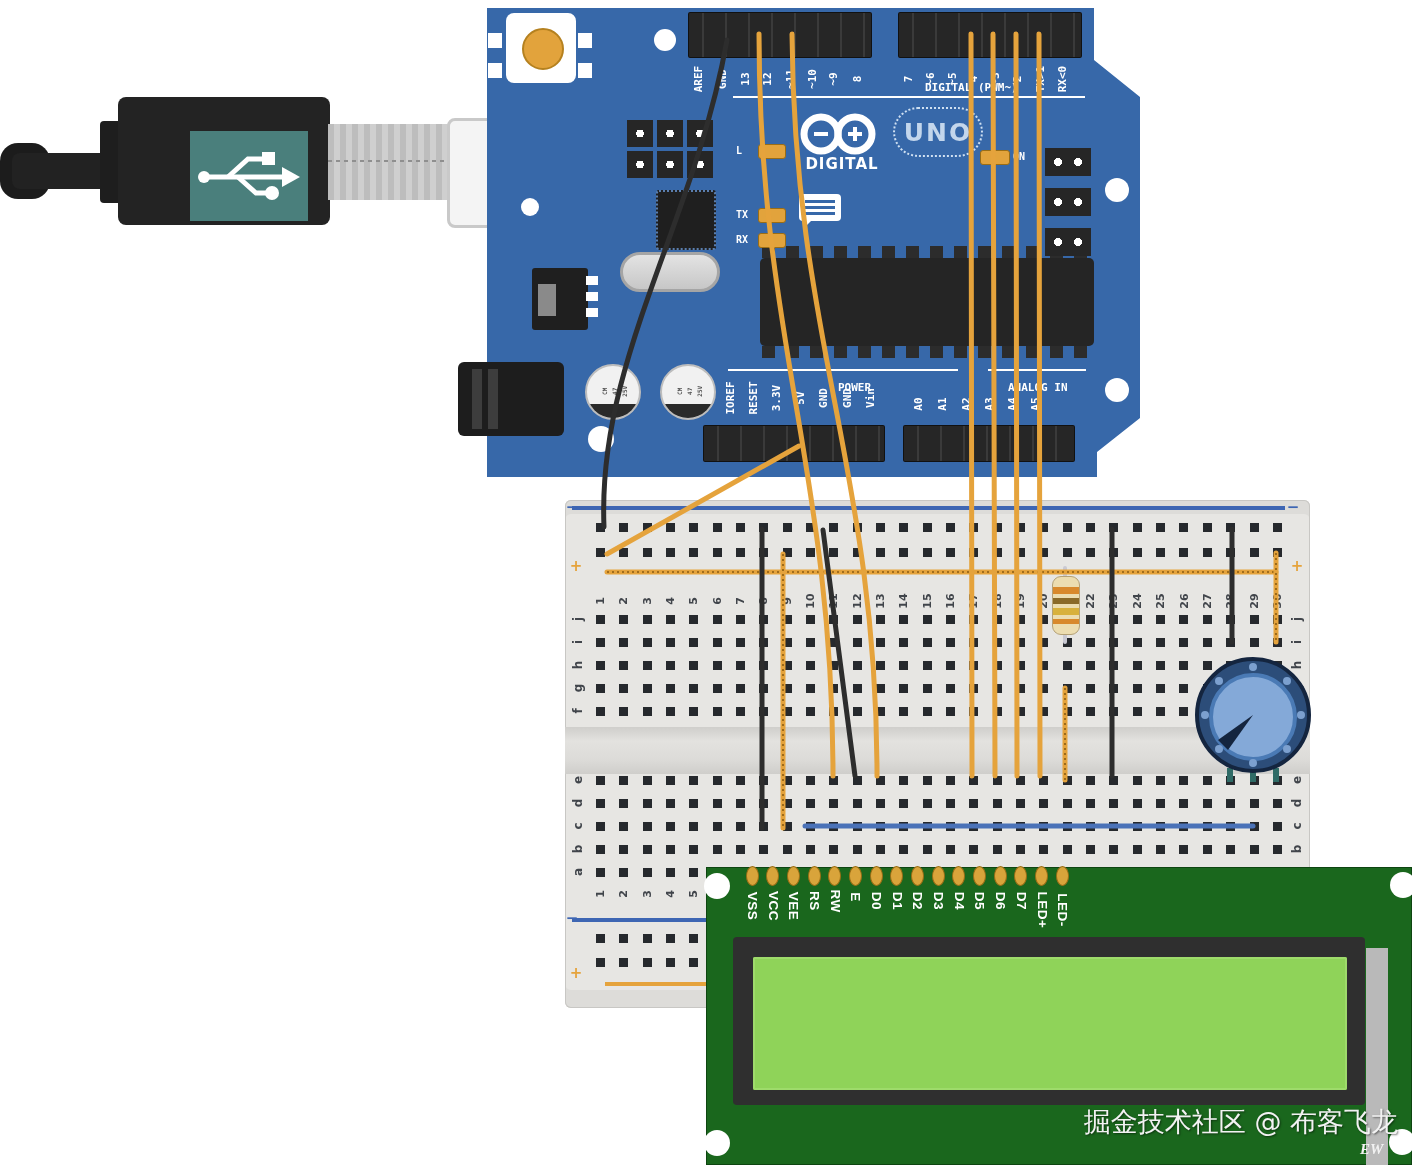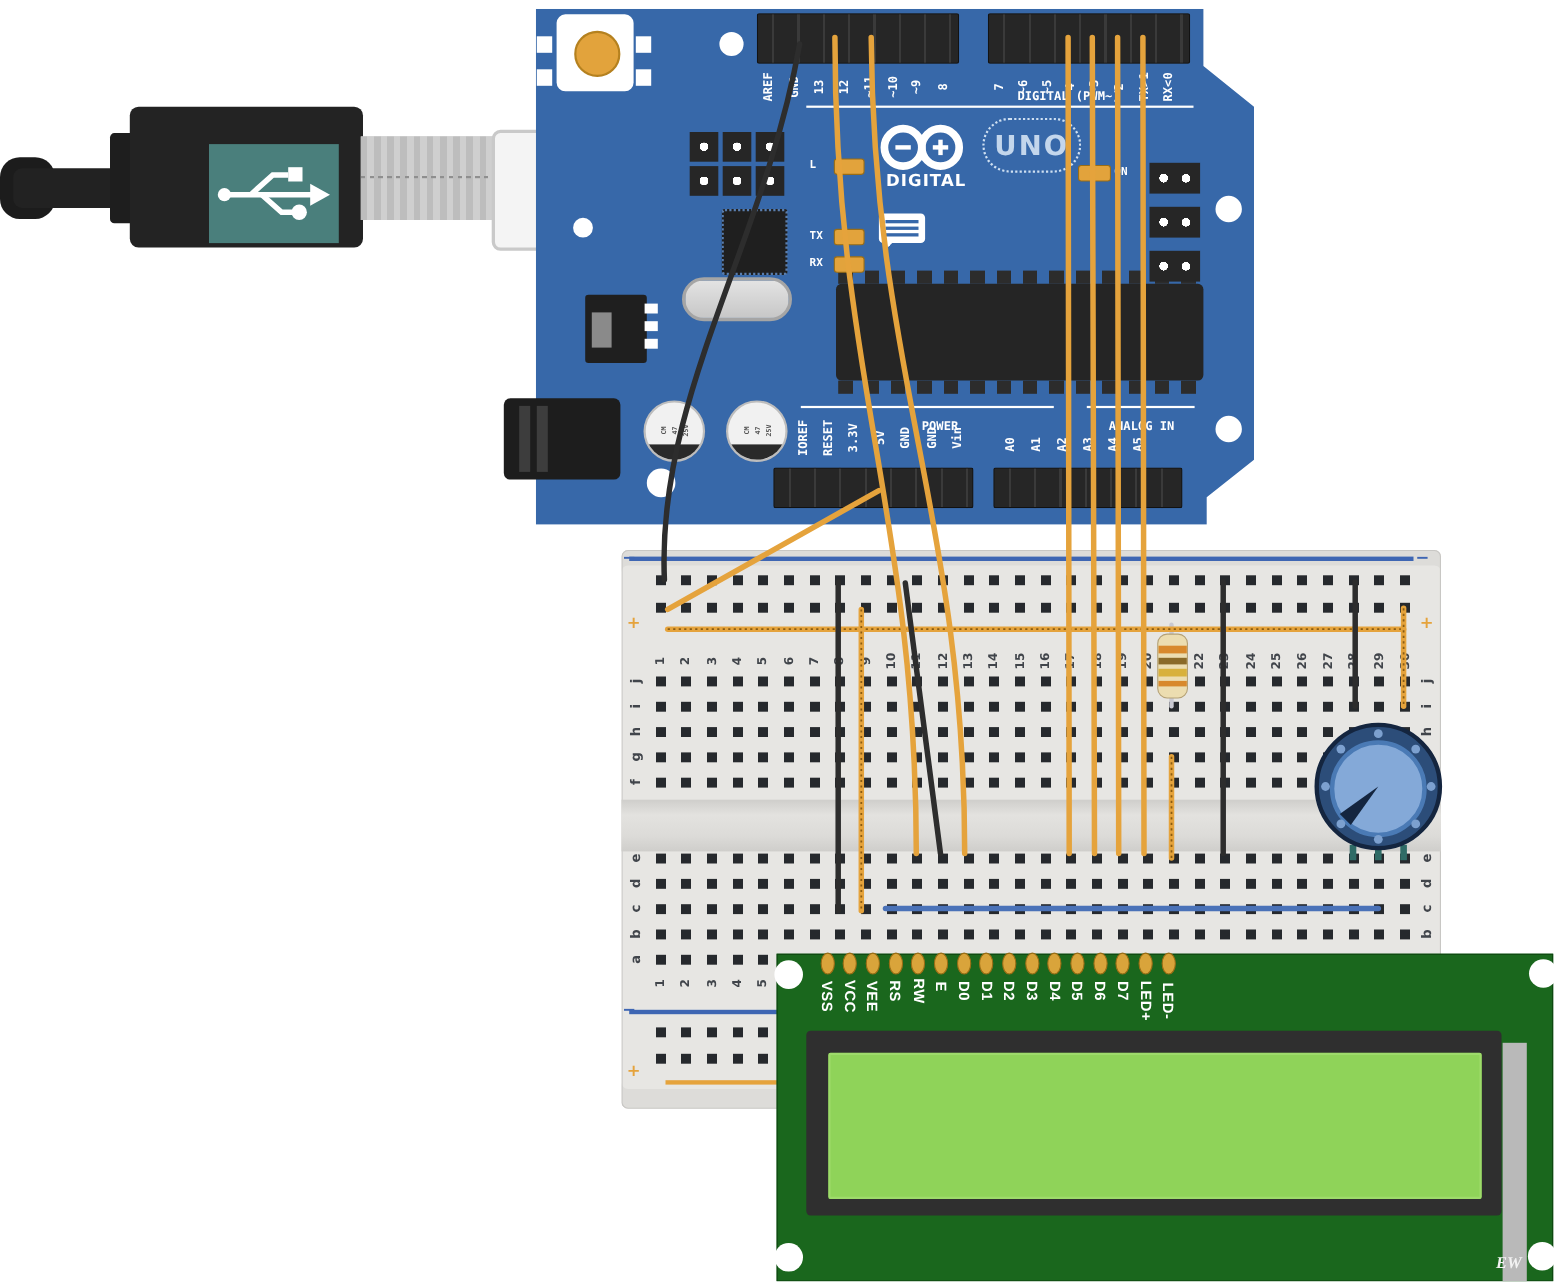--- a/index.html
+++ b/index.html
@@ -273,20 +273,21 @@
 
   <div class="abs lcd z50"></div>
   <div class="abs lcd-gray z50"></div>
   <div class="abs lcd-bezel z50"></div>
   <div class="abs lcd-screen z50"></div>
   <div class="lcd-hole z50" style="left:704px;top:873px;"></div>
   <div class="lcd-hole z50" style="left:1390px;top:872px;"></div>
   <div class="lcd-hole z50" style="left:704px;top:1130px;"></div>
   <div class="lcd-hole z50" style="left:1389px;top:1129px;"></div>
   <div id="lcd-pins" class="z60"></div>
+  <div class="watermark z60" style="right:27px;top:1104px;">掘金技术社区 @ 布客飞龙</div>
   <div class="ewmark z60" style="left:1360px;top:1141px;">EW</div>
 
 <div class="rlabel z30" style="left: 698px; top: 79px;">AREF</div>
     <div class="rlabel z30" style="left: 722px; top: 79px;">GND</div>
     <div class="rlabel z30" style="left: 745px; top: 79px;">13</div>
     <div class="rlabel z30" style="left: 767px; top: 79px;">12</div>
     <div class="rlabel z30" style="left: 790px; top: 79px;">~11</div>
     <div class="rlabel z30" style="left: 812px; top: 79px;">~10</div>
     <div class="rlabel z30" style="left: 833px; top: 79px;">~9</div>
     <div class="rlabel z30" style="left: 857px; top: 79px;">8</div>

